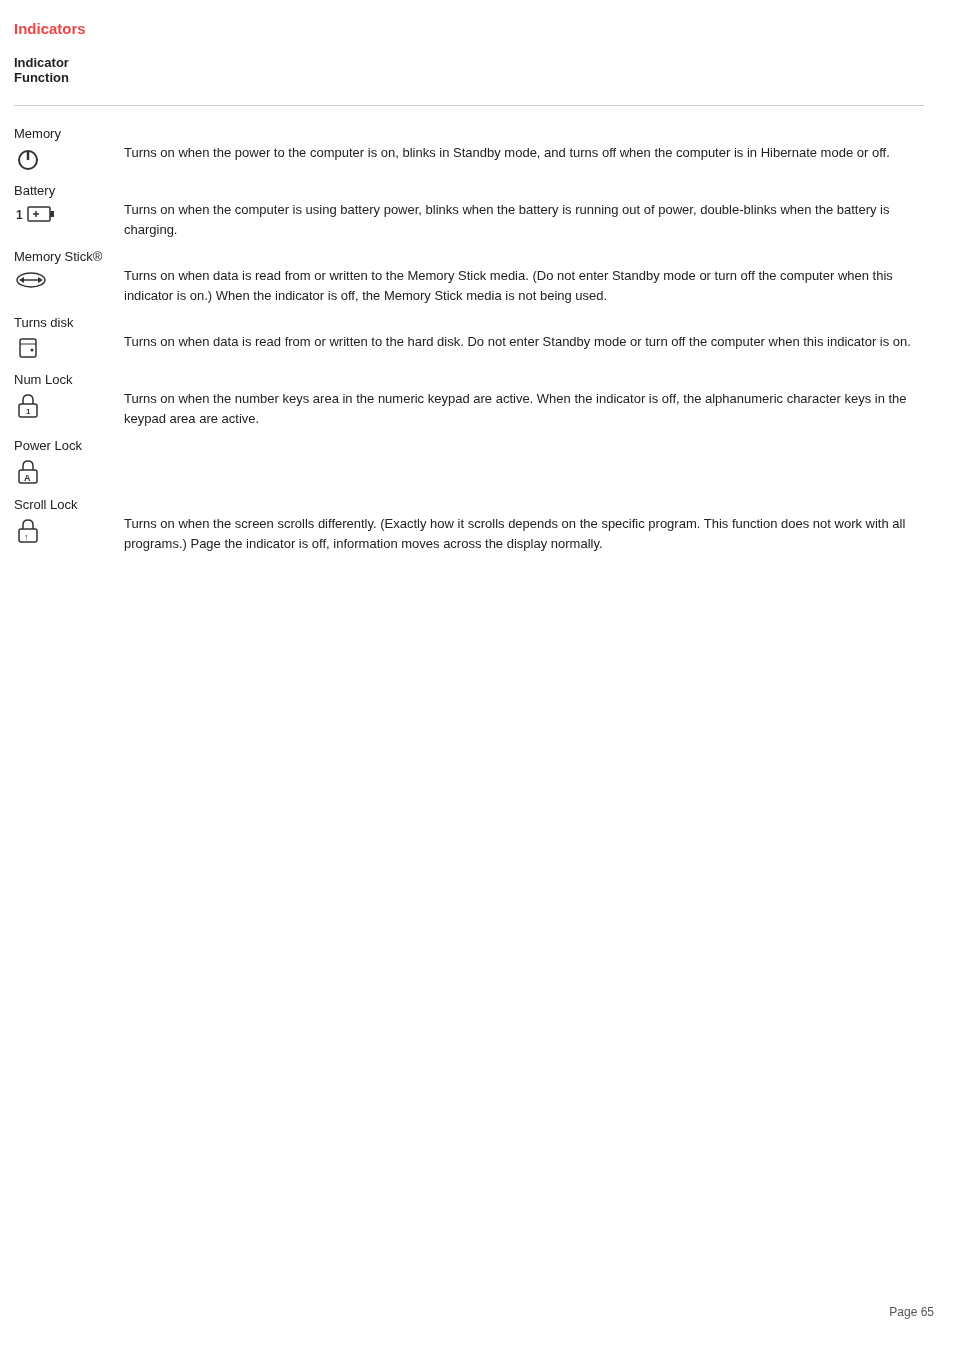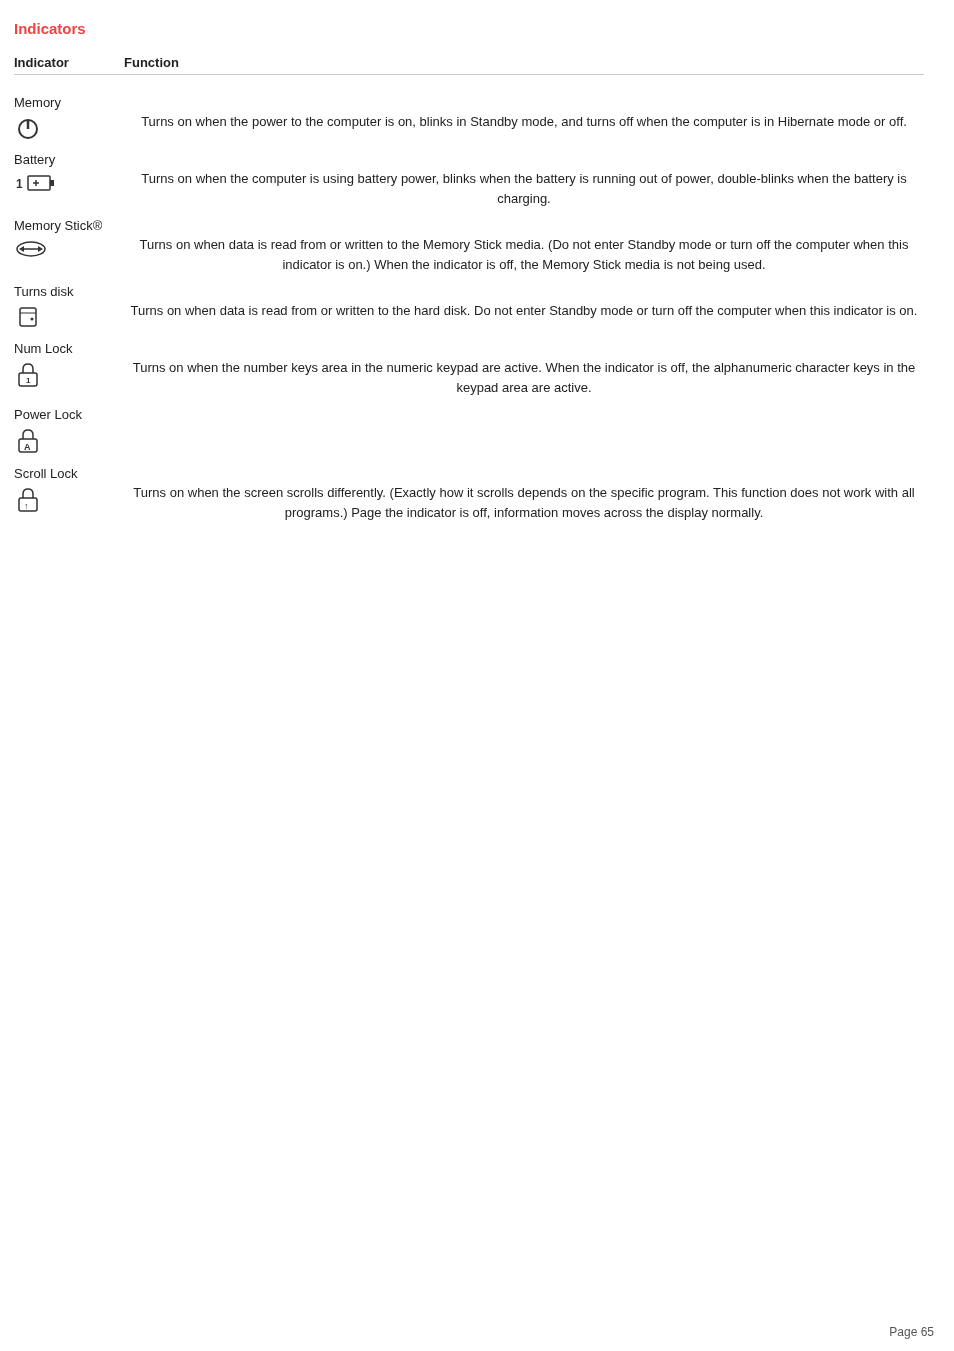--- a/index.html
+++ b/index.html
@@ -16,21 +16,22 @@
     .page-title {
       color: #ef4444;
       font-weight: bold;
       font-size: 15px;
       margin-bottom: 18px;
     }
     .header-row {
       display: flex;
       margin-bottom: 20px;
       border-bottom: 1px solid #ccc;
-      padding-bottom: 4px;
+      padding-bottom: 20px;
+      flex-direction: column;
     }
     .header-indicator {
       font-weight: bold;
       width: 110px;
       flex-shrink: 0;
     }
     .header-function {
       font-weight: bold;
     }
     .section {
@@ -50,25 +51,24 @@
     .indicator-icon {
       width: 110px;
       flex-shrink: 0;
       display: flex;
       align-items: flex-start;
       padding-top: 2px;
     }
     .indicator-desc {
       flex: 1;
       line-height: 1.5;
-      text-align: center;
     }
     .page-number {
       position: absolute;
-      bottom: 12px;
+      bottom: 32px;
       right: 20px;
       font-size: 12px;
       color: #555;
     }
   </style>
 </head>
 <body>
 
 <div class="page-title">Indicators</div>
 

